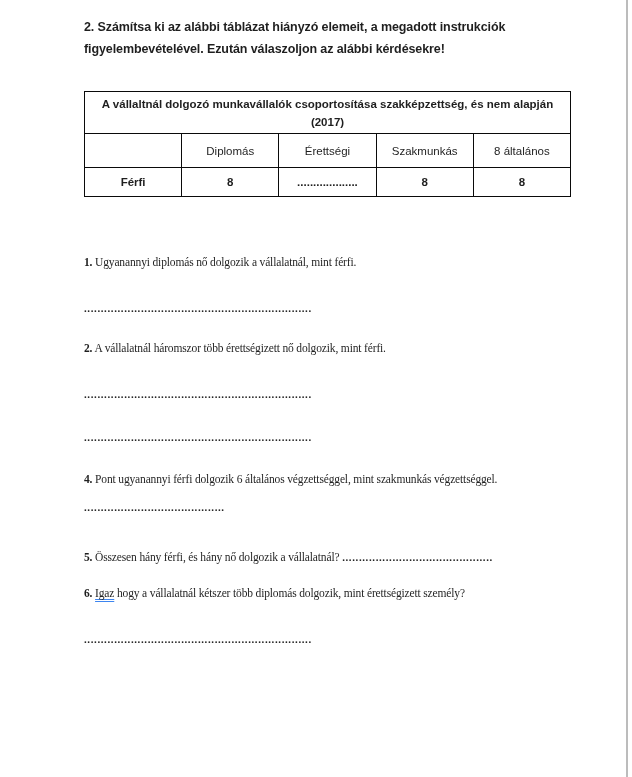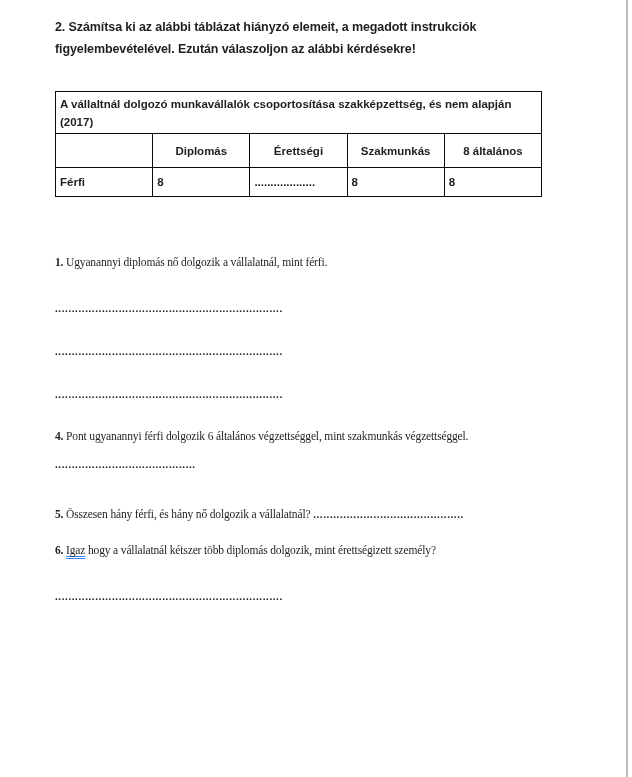--- a/index.html
+++ b/index.html
@@ -16,48 +16,49 @@
     font-family:"Liberation Sans", sans-serif;
     color:var(--text);
     position:relative;
     overflow:hidden;
   }
   .page-edge{
     position:absolute;top:0;right:4px;width:2px;height:777px;
     background:var(--edge);
   }
   .doc{
-    padding:16px 60px 0 55px;
+    padding:16px 60px 0 84px;
   }
   .instruction{
     font-size:12.5px;
     font-weight:700;
     line-height:22px;
     width:505px;
     letter-spacing:-0.1px;
   }
   table.data-table{
     border-collapse:collapse;
     margin-top:31px;
     width:487px;
     table-layout:fixed;
   }
   table.data-table td,table.data-table th{
     border:1.5px solid var(--border);
+    text-align:center;
     vertical-align:middle;
     padding:2px 4px;
     font-size:11.5px;
   }
   .t-title{
     font-weight:700;
     height:42px;
     line-height:18px;
   }
   .t-head th{
-    font-weight:700;
+    font-weight:400;
     height:34px;
     vertical-align:top;
     padding-top:6px;
   }
   .t-rowlabel{font-weight:700;}
   .t-row td{height:29px;font-weight:700;font-size:11px;}
   .questions{
     margin-top:57px;
     width:510px;
     font-family:Liberation Serif, serif;
@@ -123,20 +124,21 @@
         <td>8</td>
       </tr>
     </tbody>
   </table>
 
   <div class="questions">
 
     <p class="question"><span class="q-num">1.</span> <span>Ugyanannyi diplomás nő dolgozik a vállalatnál, mint férfi.</span></p>
     <div class="dotline">....................................................................</div>
 
+    <p class="question mt-q"><span class="q-num">2.</span> <span>A vállalatnál háromszor több érettségizett nő dolgozik, mint férfi.</span></p>
     <div class="dotline">....................................................................</div>
 
     <div class="dotline">....................................................................</div>
 
     <p class="question q-multiline"><span class="q-num">4.</span> <span>Pont ugyanannyi férfi dolgozik 6 általános végzettséggel, mint szakmunkás végzettséggel. </span> <span class="dots-inline">..........................................</span></p>
 
     <p class="question mt-q5"><span class="q-num">5.</span> <span>Összesen hány férfi, és hány nő dolgozik a vállalatnál? </span><span class="dots-inline">.............................................</span></p>
 
     <p class="question mt-q6"><span class="q-num">6.</span> <span class="grammar">Igaz</span><span> hogy a vállalatnál kétszer több diplomás dolgozik, mint érettségizett személy?</span></p>
     <div class="dotline">....................................................................</div>

